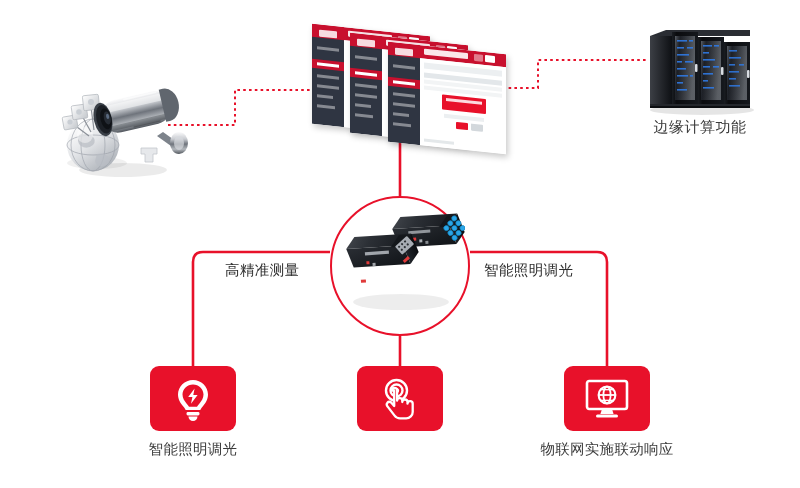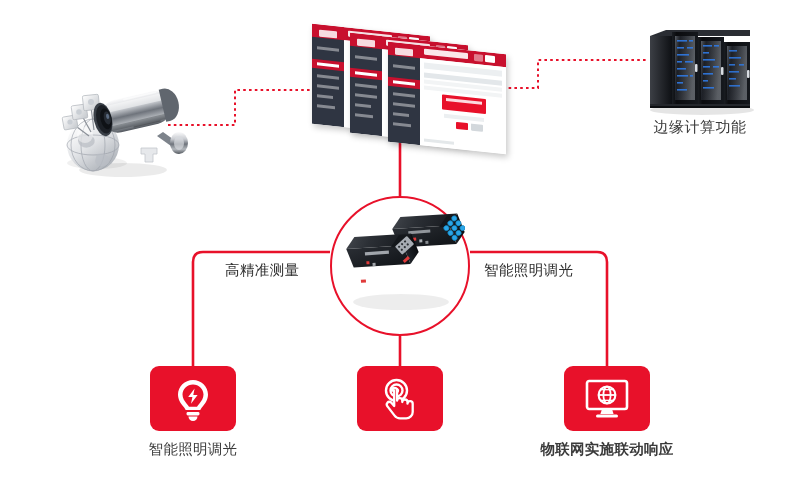--- a/index.html
+++ b/index.html
@@ -486,16 +486,16 @@
 
     <div class="node-label" style="left:620px; top:118px; width:160px;">边缘计算功能</div>
 
     <div class="flow-label" style="left:225px; top:221px;">高精准测量</div>
 
     <div class="flow-label" style="left:484px; top:221px;">智能照明调光</div>
 
     <div class="tile-label" style="left:113px; top:441px; width:160px;">智能照明调光</div>
 
 
-    <div class="tile-label" style="left:517px; top:441px; width:180px;font-weight:bold;">物联网实施联动响应</div>
+    <div class="tile-label" style="left:517px; top:441px; width:180px;">物联网实施联动响应</div>
   </div>
 
 </div>
 
 </body></html>

